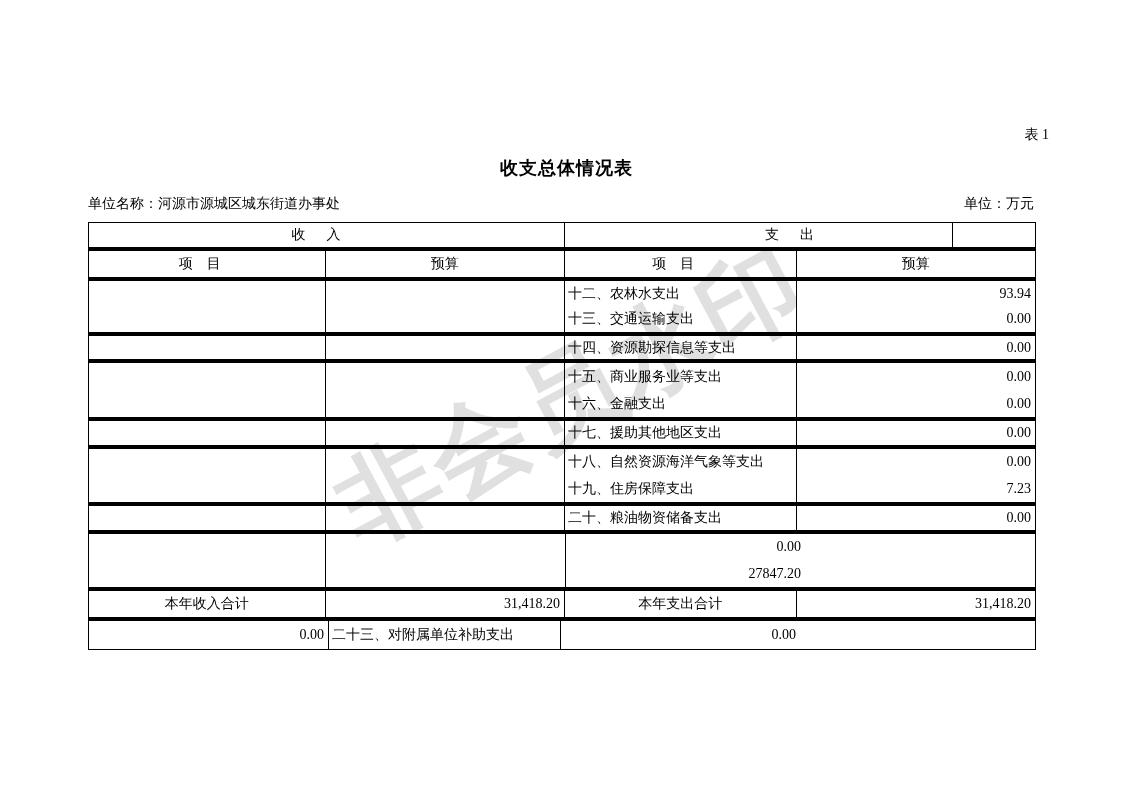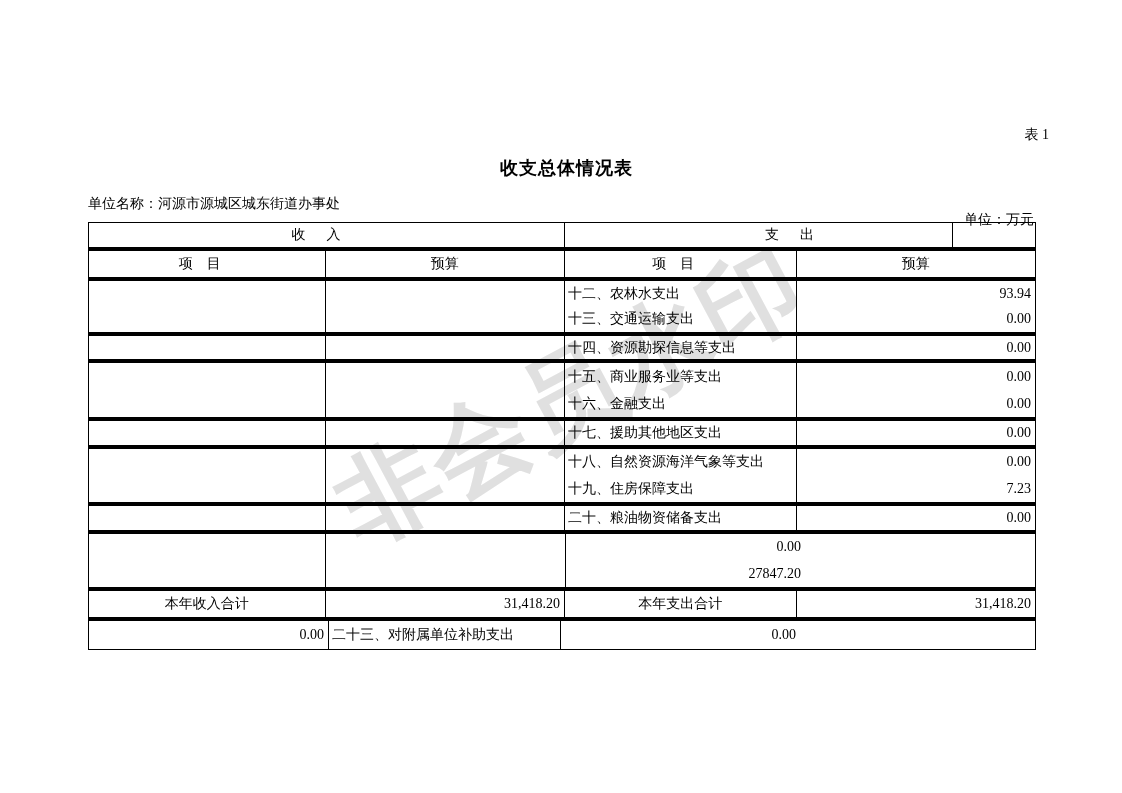--- a/index.html
+++ b/index.html
@@ -5,21 +5,21 @@
   html,body{margin:0;padding:0;background:#fff;}
   .page{position:relative;width:1122px;height:793px;background:#ffffff;overflow:hidden;
         font-family:"Liberation Serif","DejaVu Serif",serif;color:#000;padding-left:11px;}
   .page-tag{position:absolute;top:126px;right:84px;font-size:14px;}
   .doc-title{position:absolute;top:156px;left:0;width:100%;text-align:center;
              font-size:18px;font-weight:bold;
              font-family:"Liberation Sans","DejaVu Sans",sans-serif;letter-spacing:1px;}
   .meta-row{position:absolute;top:195px;left:88px;width:948px;height:18px;font-size:14px;}
   .unit-name-wrap{position:absolute;left:0;top:0;white-space:nowrap;}
   .unit-name-value{}
-  .unit-measure{position:absolute;right:2px;top:16px;white-space:nowrap;margin-left:32px;}
+  .unit-measure{position:absolute;right:2px;top:0;white-space:nowrap;margin-left:32px;}
   .watermark{position:absolute;left:310px;top:325px;width:520px;height:140px;line-height:140px;
              text-align:center;font-size:100px;font-weight:bold;color:#e0e0e0;
              transform:rotate(-28deg);z-index:0;white-space:nowrap;letter-spacing:2px;
              font-family:"Liberation Sans","DejaVu Sans",sans-serif;}
   .btable{position:absolute;left:88px;top:222px;width:948px;height:428px;z-index:1;
           border:1px solid #000;box-sizing:border-box;font-size:14px;background:transparent;}
   .trow{display:flex;width:100%;box-sizing:border-box;border-bottom:4px solid #000000;}
   .trow.last{border-bottom:none;}
   .h1cell{width:477px;box-sizing:border-box;border-right:1px solid #000;
           display:flex;align-items:center;justify-content:center;}

